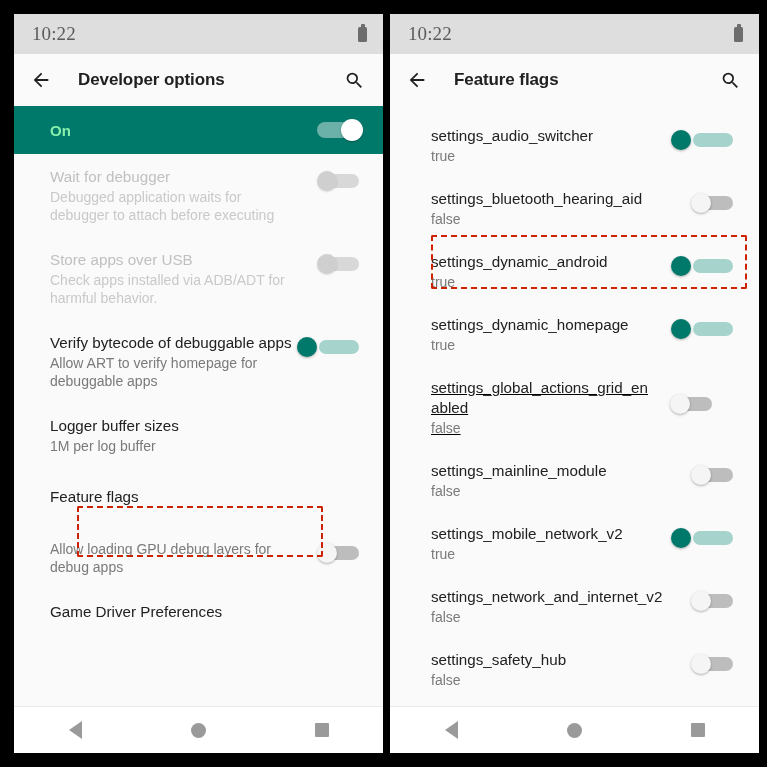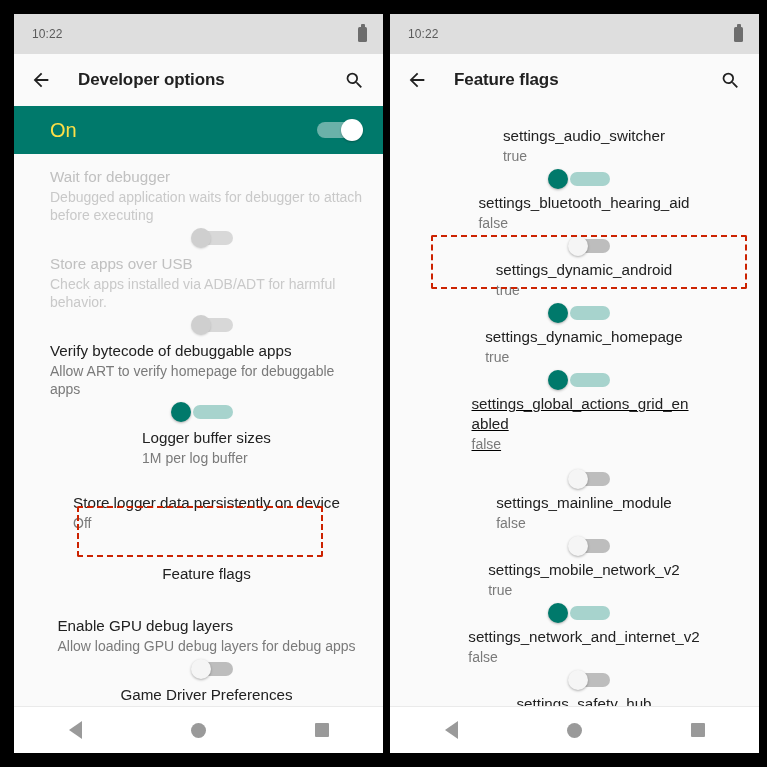--- a/index.html
+++ b/index.html
@@ -37,23 +37,24 @@
     height: 40px;
     background: #DEDEDE;
     display: flex;
     align-items: center;
     justify-content: space-between;
     padding: 0 16px 0 18px;
     box-sizing: border-box;
     flex: 0 0 auto;
   }
   .status-time {
-    font-size: 12px;
+    font-size: 19px;
     color: #5b5b5b;
     letter-spacing: .1px;
+    font-family: Liberation Serif, serif;
   }
   .battery {
     position: relative;
     width: 9px;
     height: 15px;
     background: #6d6d6d;
     border-radius: 1.5px;
   }
   .battery::before {
     content: "";
@@ -100,23 +101,23 @@
     background: #00796B;
     height: 48px;
     display: flex;
     align-items: center;
     padding: 0 20px 0 36px;
     box-sizing: border-box;
     flex: 0 0 auto;
   }
   .master-banner .label {
     flex: 1 1 auto;
-    color: #fde047;
-    font-size: 20px;
-    font-weight: normal;
+    color: #86efac;
+    font-size: 15px;
+    font-weight: bold;
   }
 
   
   .sw-banner {
     position: relative;
     width: 46px;
     height: 22px;
     flex: 0 0 auto;
   }
   .sw-banner .track {
@@ -137,25 +138,24 @@
 
   
   .list {
     flex: 1 1 auto;
     background: #FAFAFA;
     overflow: hidden;
     position: relative;
   }
   .row {
     display: flex;
-    align-items: center;
+    align-items: flex-start;
     padding: 13px 20px 13px 36px;
     box-sizing: border-box;
     position: relative;
-    flex-direction: column;
   }
   .row .texts { flex: 1 1 auto; min-width: 0; }
   .row .title {
     font-size: 15.2px;
     color: #212121;
     line-height: 20px;
   }
   .row .summary {
     font-size: 14px;
     color: #7a7a7a;
@@ -321,36 +321,29 @@
         </span>
       </div>
 
       <div class="row">
         <span class="texts">
           <span class="title">Logger buffer sizes</span>
           <span class="summary" style="display:block;">1M per log buffer</span>
         </span>
       </div>
 
+
+      <div class="row" style="padding-top:19px;padding-bottom:19px;">
+        <span class="texts">
+          <span class="title">Feature flags</span>
+        </span>
+      </div>
+
       <div class="row">
         <span class="texts">
-          <span class="title">Store logger data persistently on device</span>
-          <span class="summary" style="display:block;">Off</span>
-        </span>
-      </div>
-
-      <div class="row" style="padding-top:19px;padding-bottom:19px;">
-        <span class="texts">
-          <span class="title">Feature flags</span>
-        </span>
-      </div>
-
-      <div class="row">
-        <span class="texts">
-          <span class="title">Enable GPU debug layers</span>
           <span class="summary" style="display:block;">Allow loading GPU debug layers for debug apps</span>
         </span>
         <span class="sw-slot">
           <span class="sw off">
             <span class="track"></span>
             <span class="thumb"></span>
           </span>
         </span>
       </div>
 

